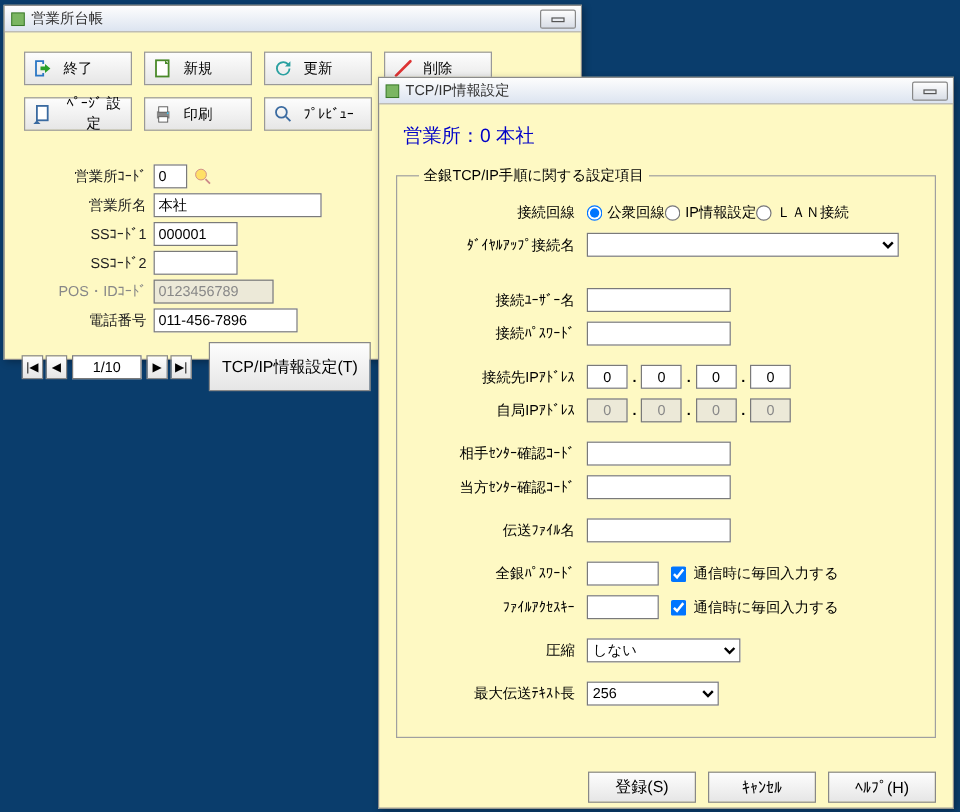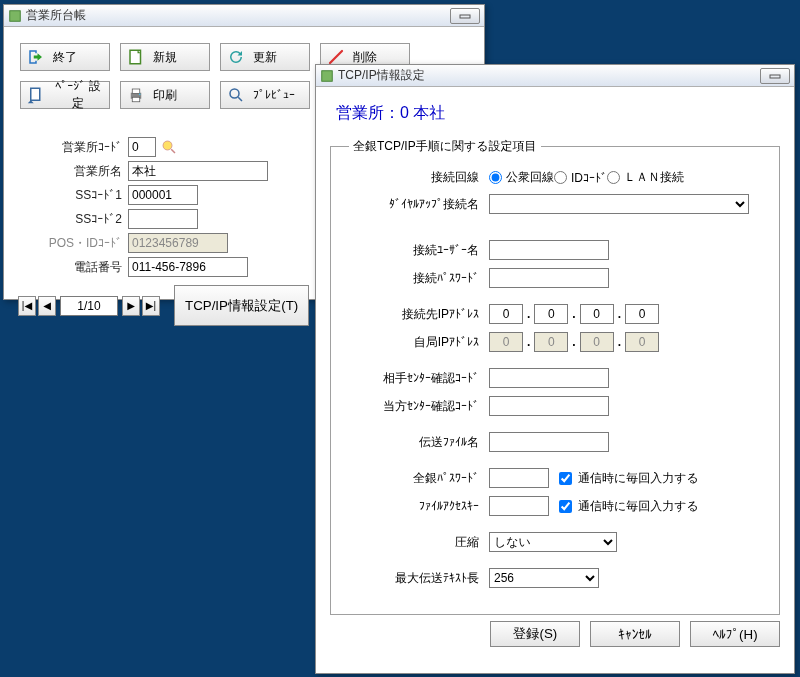--- a/index.html
+++ b/index.html
@@ -1,18 +1,18 @@
 <!DOCTYPE html>
 <html><head>
 <meta charset="utf-8">
 <style>
 * { box-sizing: border-box; margin: 0; padding: 0; }
 body { font-family: "MS UI Gothic", "Meiryo", sans-serif; font-size: 12px; background: #0a3d6c; width: 800px; height: 677px; position: relative; overflow: hidden; }
 
-.window { position: absolute; background: #ffffff; border: 1px solid #8b8b8b; box-shadow: 2px 2px 6px rgba(0,0,0,0.3); }
+.window { position: absolute; background: #fef9c3; border: 1px solid #8b8b8b; box-shadow: 2px 2px 6px rgba(0,0,0,0.3); }
 .titlebar { height: 22px; background: linear-gradient(to bottom, #fdfdfd, #dce4f0); display: flex; align-items: center; padding: 0 4px; border-bottom: 1px solid #b0b0b0; }
 .titlebar-icon { width: 14px; height: 14px; margin-right: 4px; display: inline-flex; align-items: center; justify-content: center; }
 .titlebar-text { flex: 1; color: #333; font-size: 12px; }
 .closebtn { width: 30px; height: 16px; border: 1px solid #888; border-radius: 2px; background: linear-gradient(to bottom,#fdfdfd,#d8dde6); font-size: 10px; display: flex; align-items: center; justify-content: center; cursor: pointer; }
 
 .toolbar { display: flex; flex-wrap: wrap; gap: 10px; padding: 16px; text-align: center; }
 .tbtn { width: 90px; height: 28px; background: linear-gradient(to bottom,#fdfdfd,#e6e6e6); border: 1px solid #999; display: flex; align-items: center; justify-content: flex-start; padding: 0 6px; gap: 8px; cursor: pointer; font-size: 12px; }
 .tbtn svg, .tbtn .ico { width: 18px; height: 18px; flex-shrink: 0; }
 
 .form-area { padding: 12px 14px 14px 14px; }
@@ -34,21 +34,21 @@
 legend { padding: 0 4px; }
 .drow { display: flex; align-items: center; margin-bottom: 8px; }
 .dlbl { width: 140px; text-align: right; padding-right: 10px; }
 .radios { display: flex; align-items: center; }
 .radios label { display: flex; align-items: center; gap: 4px; cursor: pointer; }
 select.sel { border: 1px solid #7a7a7a; height: 20px; font-size: 12px; background: #fff; }
 .ip-group { display: flex; align-items: center; gap: 4px; }
 .ip-group input { width: 34px; text-align: center; }
 .ip-group span { font-weight: bold; }
 .chk-row { display: flex; align-items: center; gap: 6px; margin-left: 10px; }
-.btn-row { display: flex; gap: 10px; justify-content: flex-end; margin-top: 6px; }
+.btn-row { display: flex; gap: 10px; justify-content: flex-end; margin-top: 28px; }
 .dbtn { width: 90px; height: 26px; border: 1px solid #888; background: linear-gradient(to bottom,#fdfdfd,#e6e6e6); cursor:pointer; }
 </style>
 </head>
 <body>
 
 <div class="window" style="left:3px; top:4px; width:482px; height:296px;">
   <div class="titlebar">
     <span class="titlebar-icon">
       <svg viewBox="0 0 16 16">
           <rect x="2" y="2" width="12" height="12" fill="#7bb662" stroke="#3a7a2a"></rect>
@@ -181,21 +181,21 @@
 
       <div class="drow">
         <span class="dlbl">接続回線</span>
         <div class="radios">
           <label>
               <input type="radio" name="line" checked="" style="">
               <span>公衆回線</span>
             </label>
           <label>
               <input type="radio" name="line" style="">
-              <span>IDｺｰﾄﾞ</span>
+              <span>IP情報設定</span>
             </label>
           <label>
               <input type="radio" name="line" style="">
               <span>ＬＡＮ接続</span>
             </label>
         </div>
       </div>
 
       <div class="drow">
         <span class="dlbl">ﾀﾞｲﾔﾙｱｯﾌﾟ接続名</span>

